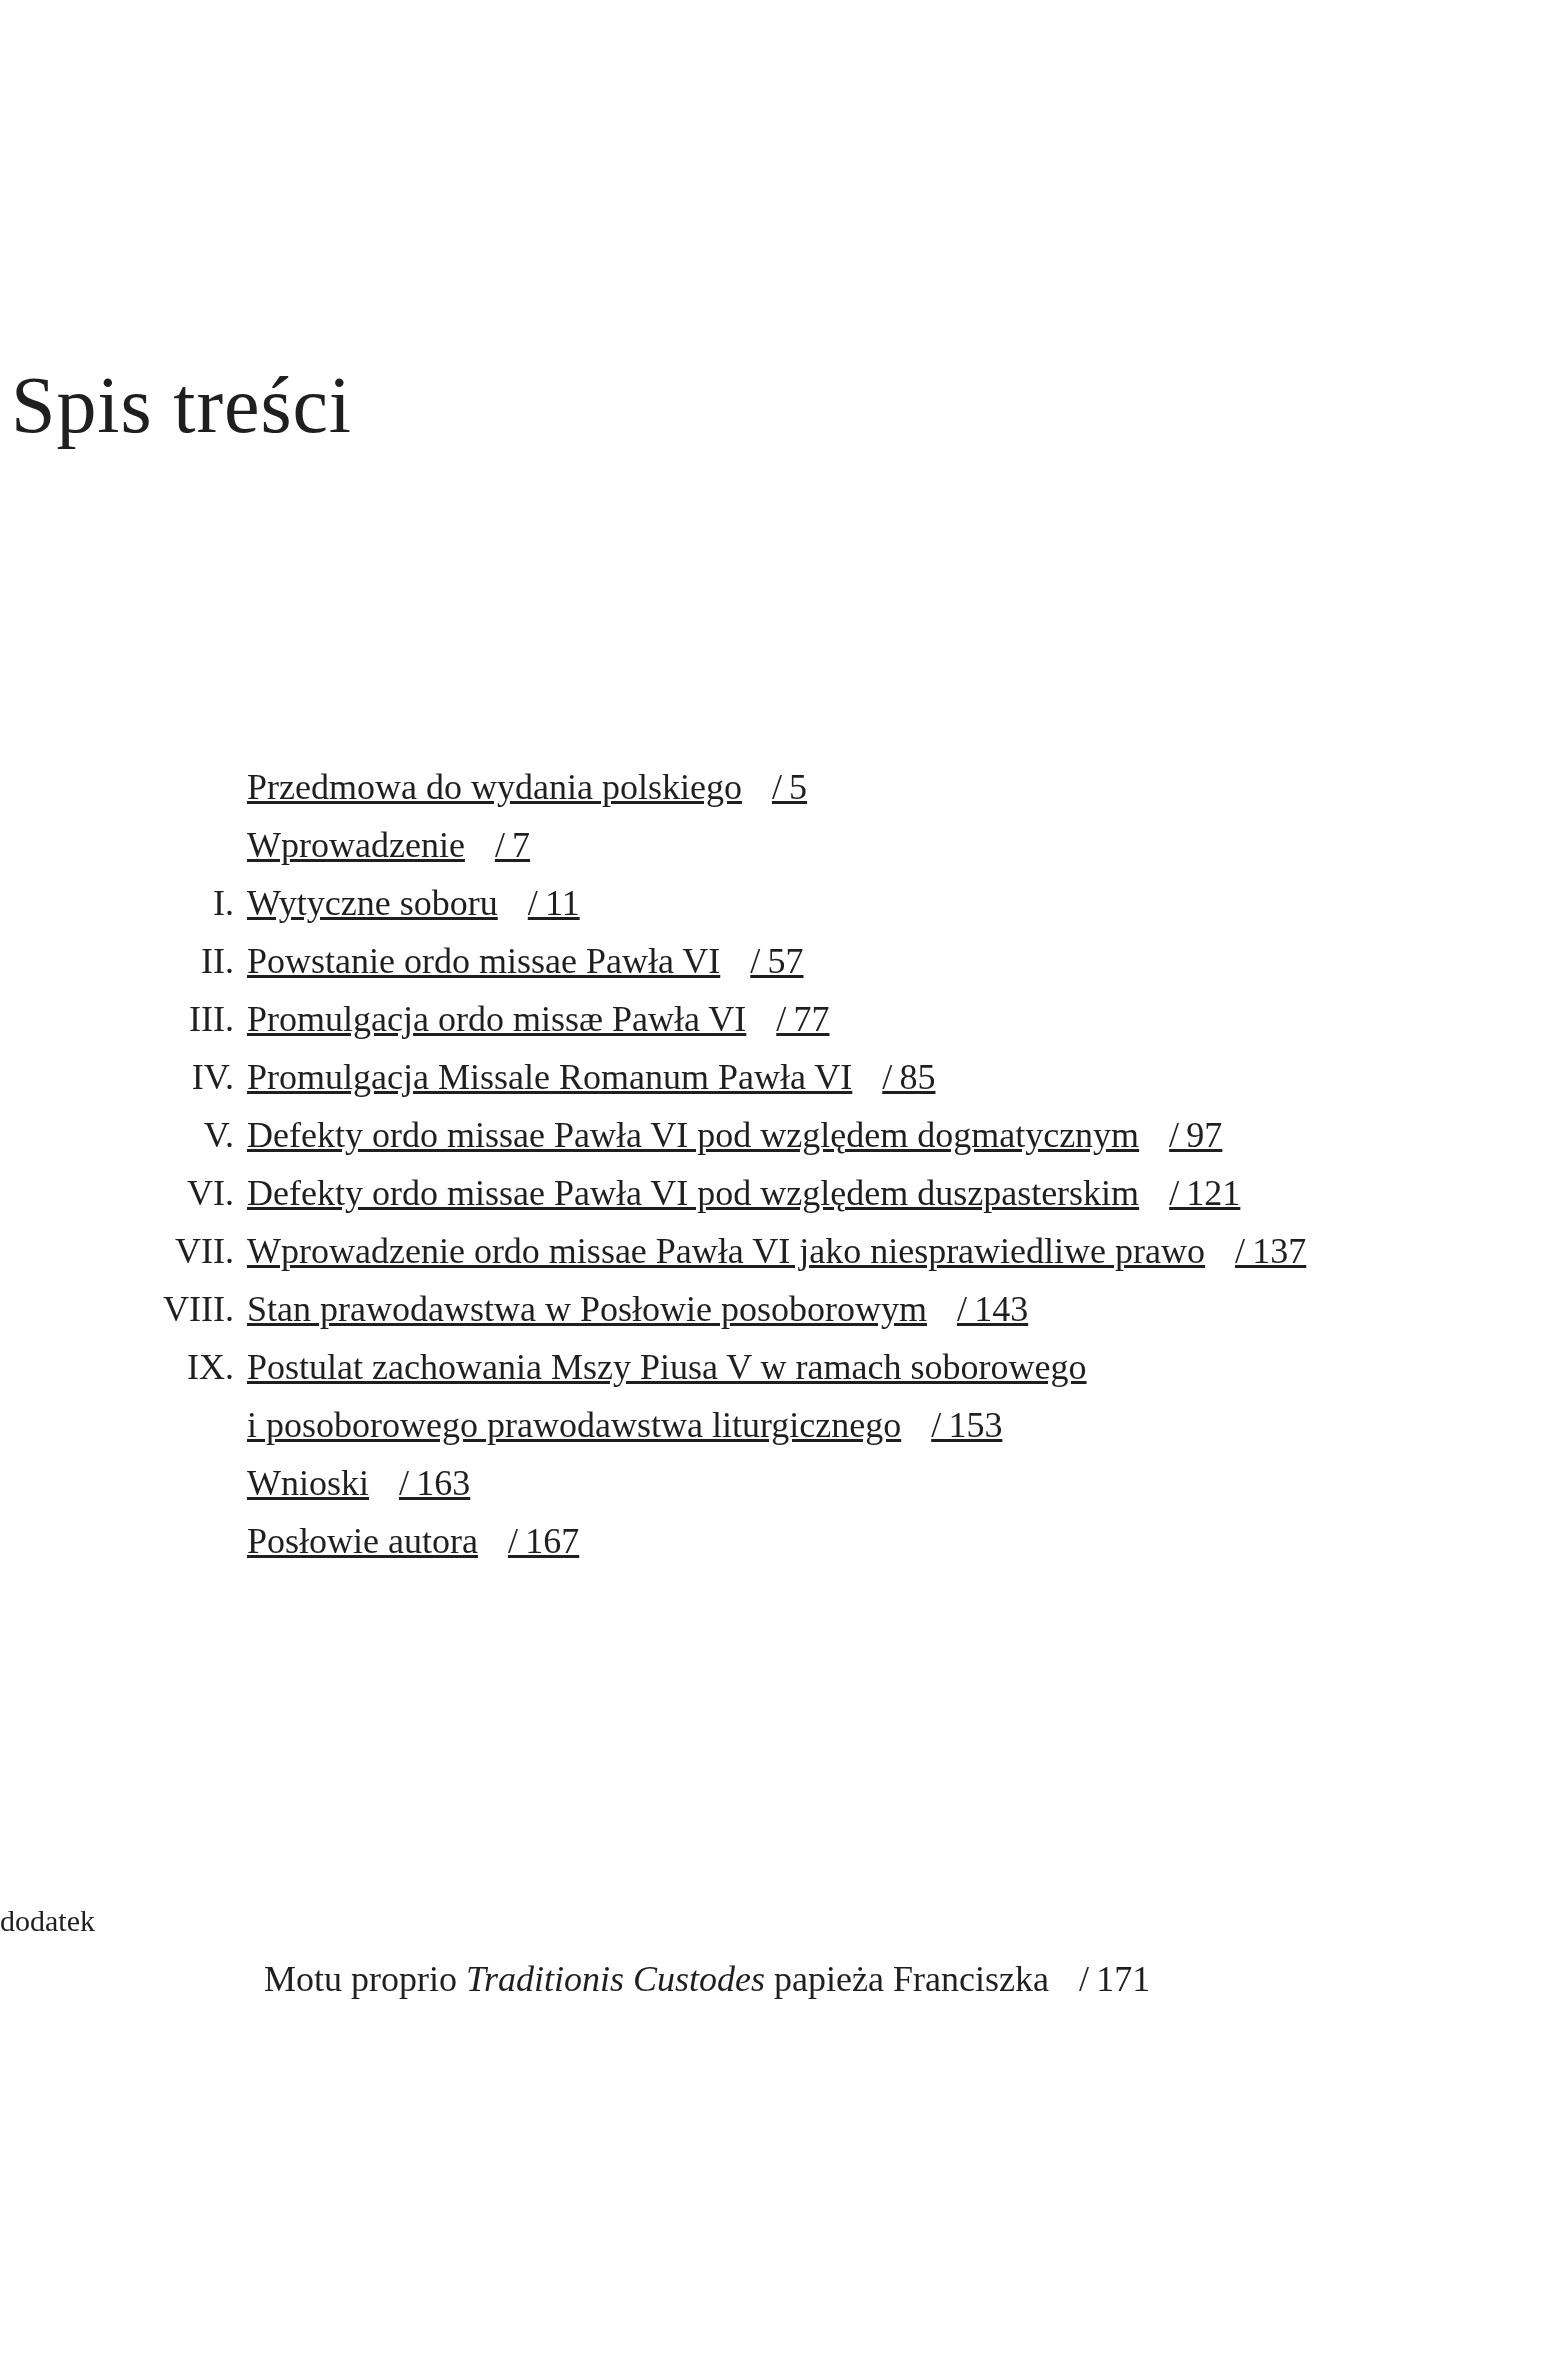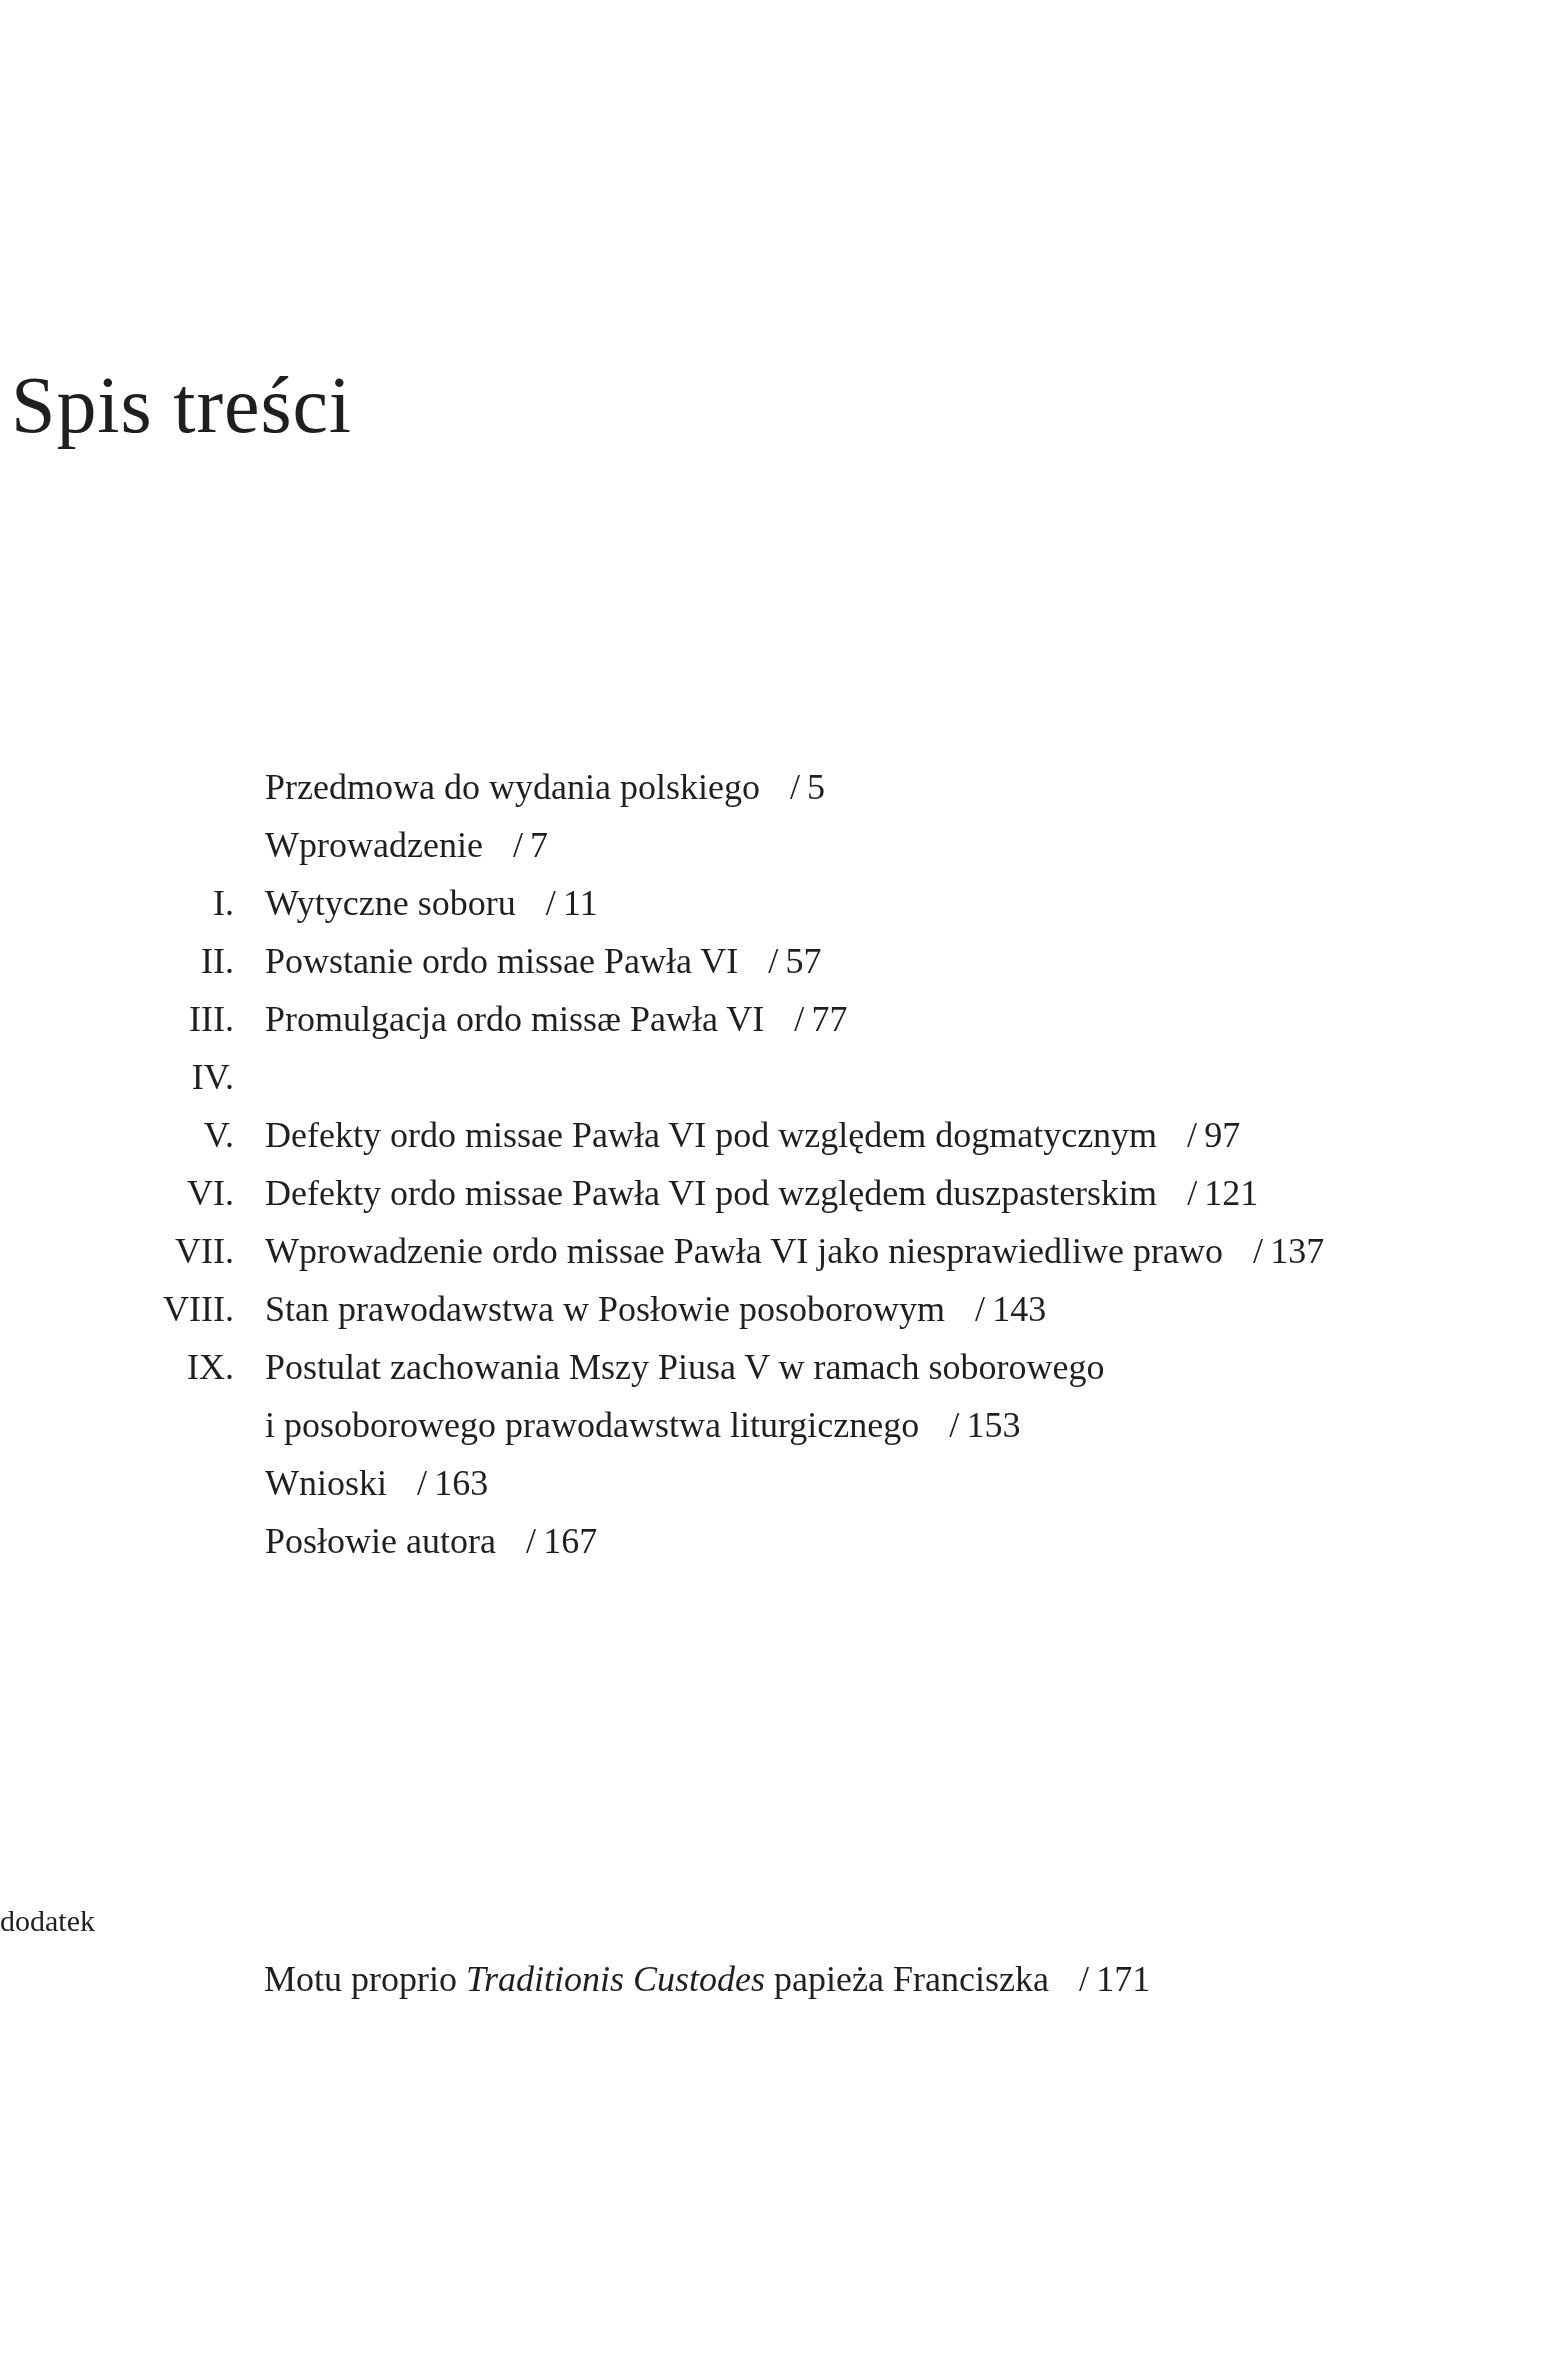--- a/index.html
+++ b/index.html
@@ -39,22 +39,23 @@
     line-height: 58px;
     font-size: 36px;
     white-space: nowrap;
   }
   .numeral {
     flex: 0 0 234px;
     width: 234px;
     text-align: right;
   }
   .entry {
-    margin-left: 31px;
+    margin-left: 13px;
     white-space: nowrap;
+    text-decoration: underline;
   }
   .pageno {
     margin-left: 30px;
   }
   .pageno:empty {
     display: none;
   }
   .spacer {
     height: 58px;
   }
@@ -107,20 +108,21 @@
     <span class="entry"><span class="title-text">Powstanie ordo missae Pawła VI</span><span class="pageno">/ 57</span></span>
   </div>
 
   <div class="toc-row">
     <span class="numeral">III.</span>
     <span class="entry"><span class="title-text">Promulgacja ordo missæ Pawła VI</span><span class="pageno">/ 77</span></span>
   </div>
 
   <div class="toc-row">
     <span class="numeral">IV.</span>
+    <span class="entry"><span class="title-text">Promulgacja Missale Romanum Pawła VI</span><span class="pageno">/ 85</span></span>
   </div>
 
   <div class="toc-row">
     <span class="numeral">V.</span>
     <span class="entry"><span class="title-text">Defekty ordo missae Pawła VI pod względem dogmatycznym</span><span class="pageno">/ 97</span></span>
   </div>
 
   <div class="toc-row">
     <span class="numeral">VI.</span>
     <span class="entry"><span class="title-text">Defekty ordo missae Pawła VI pod względem duszpasterskim</span><span class="pageno">/ 121</span></span>

